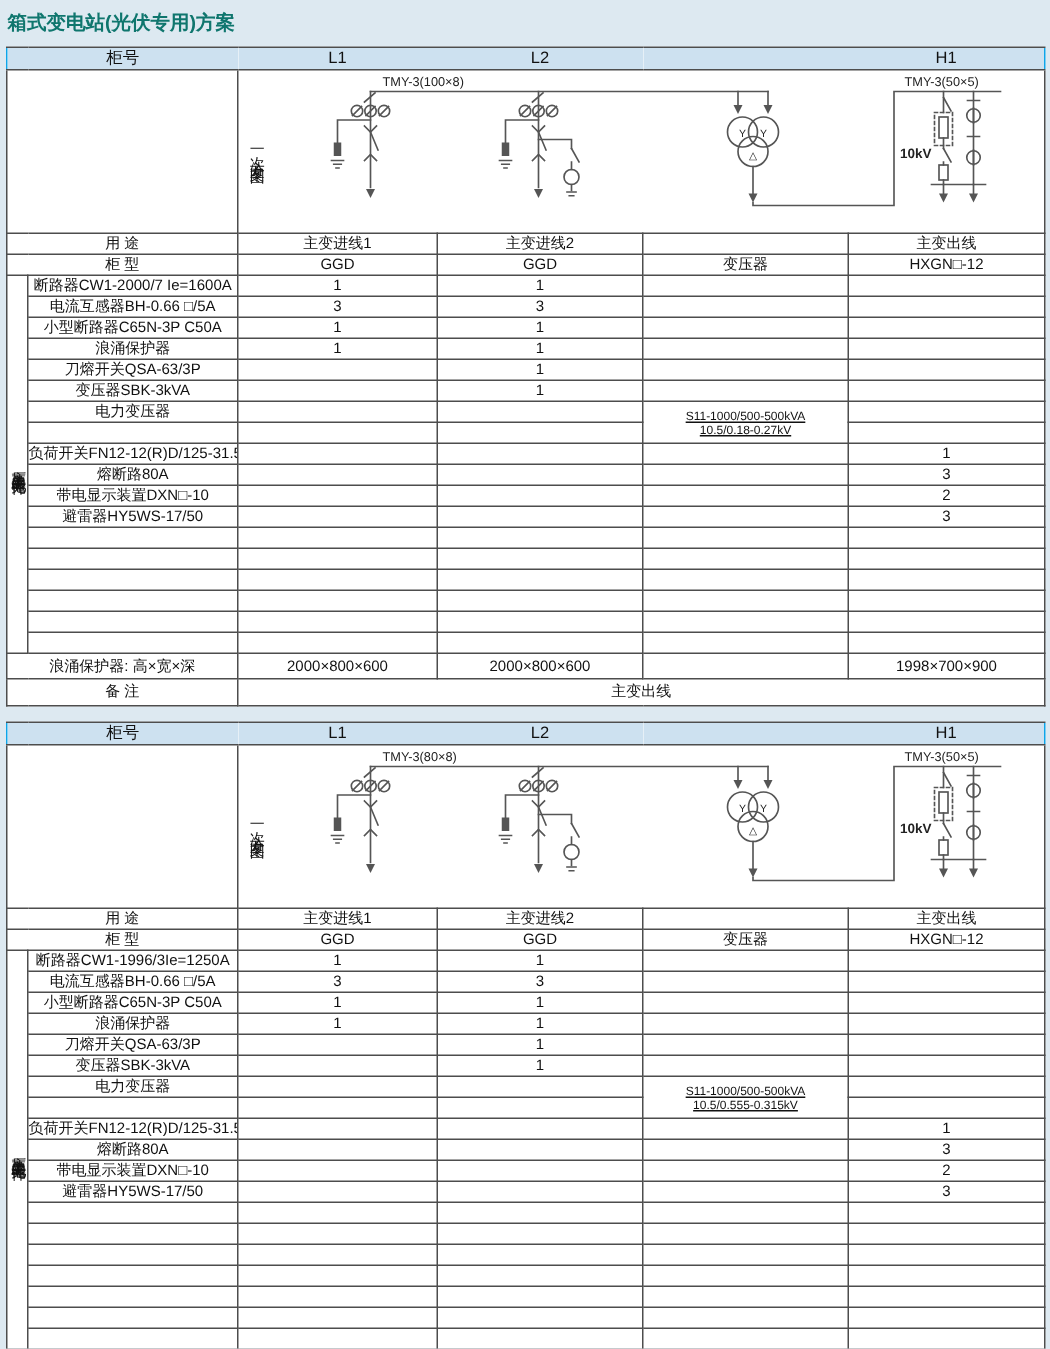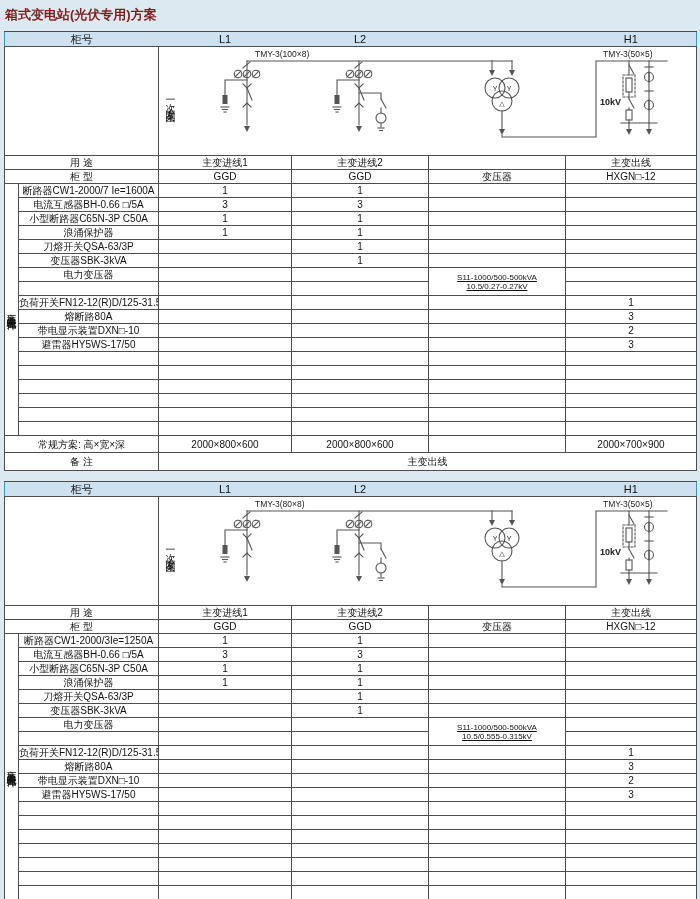--- a/index.html
+++ b/index.html
@@ -5,21 +5,21 @@
   html,body{margin:0;padding:0;}
   body{
     width:700px;height:899px;
     background:#dde9f1;
     font-family:"Liberation Sans","DejaVu Sans",sans-serif;
     color:#111;
     -webkit-font-smoothing:antialiased;
   }
   .title{
     margin:0;padding:6px 6px 7px 5px;
-    font-size:13px;font-weight:bold;color:#7f1d1d;
+    font-size:13px;font-weight:bold;color:#0f766e;
   }
   table.scheme{
     border-collapse:collapse;table-layout:fixed;
     width:692px;margin:0 0 10px 4px;background:#fff;
     border:1px solid #0ea5e9;
     padding-left:28px;
   }
   table.scheme td{
     border:1px solid #4d4d4d;
     font-size:10px;line-height:11px;
@@ -217,21 +217,21 @@
             <td>1</td>
             <td></td>
             <td></td>
           </tr>
           <tr class="eq">
             <td class="name">电力变压器</td>
             <td></td>
             <td></td>
             <td rowspan="2">
               <div class="spec-line">S11-1000/500-500kVA</div>
-              <div class="spec-line">10.5/0.27-0.27kV</div>
+              <div class="spec-line">10.5/0.18-0.27kV</div>
             </td>
             <td></td>
           </tr>
           <tr class="eq">
             <td class="name"></td>
             <td></td>
             <td></td>
             <td></td>
           </tr>
           <tr class="eq">
@@ -298,25 +298,25 @@
             <td></td>
           </tr>
           <tr class="eq">
             <td class="name"></td>
             <td></td>
             <td></td>
             <td></td>
             <td></td>
           </tr>
           <tr class="dims">
-            <td class="lbl" colspan="2">常规方案: 高×宽×深</td>
+            <td class="lbl" colspan="2">浪涌保护器: 高×宽×深</td>
             <td>2000×800×600</td>
             <td>2000×800×600</td>
             <td></td>
-            <td>2000×700×900</td>
+            <td>1998×700×900</td>
           </tr>
           <tr class="rem">
             <td class="lbl" colspan="2">备 注</td>
             <td class="lbl" colspan="4">主变出线</td>
           </tr>
         </tbody>
       </table>
       <table class="scheme">
         <colgroup>
           <col style="width: 14px;">
@@ -432,21 +432,21 @@
           </tr>
           <tr class="mid">
             <td class="lbl" colspan="2">柜 型</td>
             <td>GGD</td>
             <td>GGD</td>
             <td>变压器</td>
             <td>HXGN□-12</td>
           </tr>
           <tr class="eq">
             <td class="side-cell" rowspan="19">高压主要电器元件</td>
-            <td class="name">断路器CW1-2000/3Ie=1250A</td>
+            <td class="name">断路器CW1-1996/3Ie=1250A</td>
             <td>1</td>
             <td>1</td>
             <td></td>
             <td></td>
           </tr>
           <tr class="eq">
             <td class="name">电流互感器BH-0.66 □/5A</td>
             <td>3</td>
             <td>3</td>
             <td></td>

